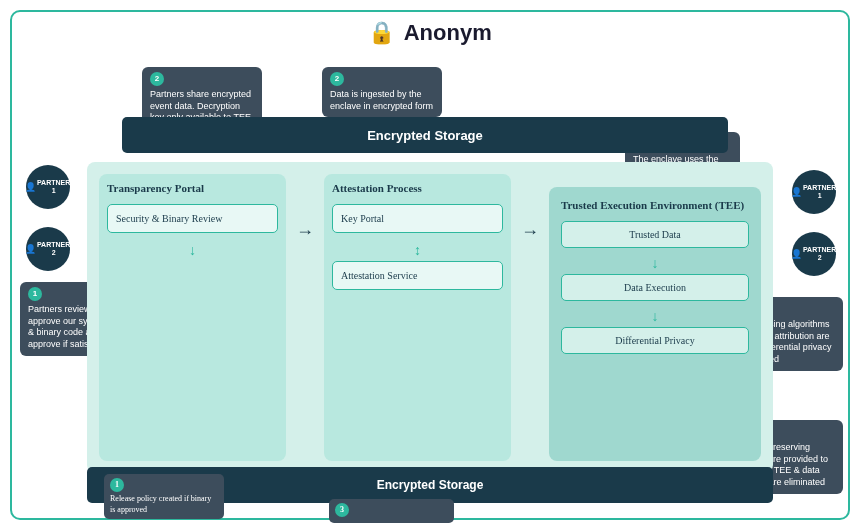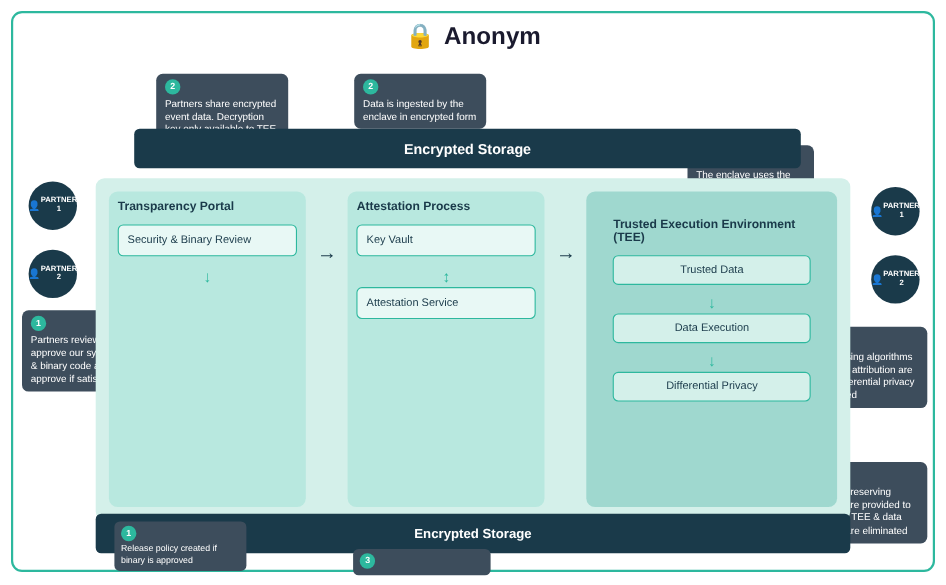--- a/index.html
+++ b/index.html
@@ -132,20 +132,21 @@
       position: absolute;
       top: 150px;
       left: 75px;
       right: 75px;
       bottom: 45px;
       background: #d4f0ea;
       border-radius: 8px;
       padding: 12px;
       display: flex;
       gap: 10px;
+      font-family: Liberation Serif, serif;
     }
 
     
     .section-panel {
       background: #b8e8df;
       border-radius: 8px;
       padding: 8px;
       flex: 1;
       display: flex;
       flex-direction: column;
@@ -204,24 +205,25 @@
       justify-content: center;
       color: white;
       font-size: 12px;
       font-weight: bold;
     }
 
     
     .tee-section {
       background: #9fd8cf;
       border-radius: 8px;
-      padding: 24px;
+      padding: 12px;
       flex: 1.1;
       display: flex;
       flex-direction: column;
+      margin-top: 13px;
     }
   </style>
 </head>
 <body>
 
 <div class="main-container">
   <div class="outer-box">
 
     <div class="title-bar">
       <span>🔒</span>
@@ -317,21 +319,21 @@
       </div>
 
       <div style="display:flex; align-items:flex-start; padding-top:45px;">
         <span style="color:#1a3a4a; font-size:18px;">→</span>
       </div>
 
       <div class="section-panel" style="position:relative;">
         <div class="section-title">Attestation Process</div>
 
         <div class="process-box">
-          <span>Key Vault</span>
+          <span>Key Portal</span>
         </div>
 
         <div class="arrow-down">↕</div>
 
         <div class="process-box">
           <span>Attestation Service</span>
         </div>
 
         <div style="position:absolute; bottom:-62px; left:5px; width:125px; background:#3d4d5c; color:white; border-radius:5px; padding:4px 6px; font-size:8px; line-height:1.3; z-index:10;">
           <div style="background:#2db89e; border-radius:50%; width:14px; height:14px; display:inline-flex; align-items:center; justify-content:center; font-size:8px; font-weight:bold; margin-bottom:2px;">3</div>

